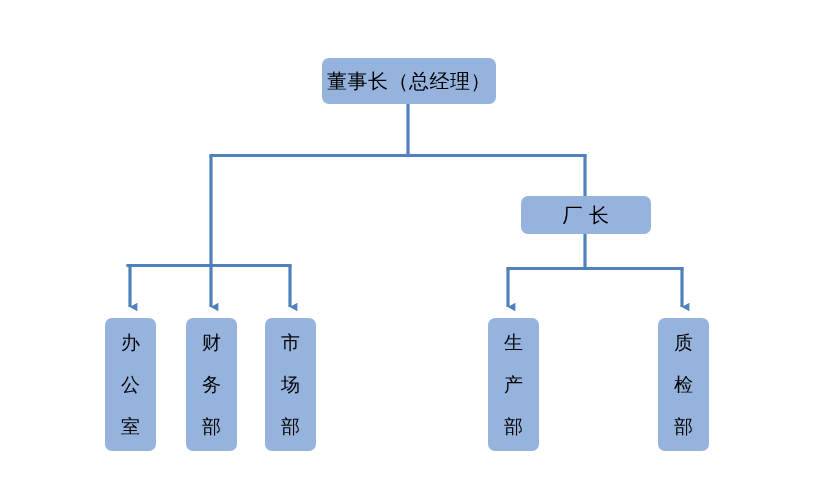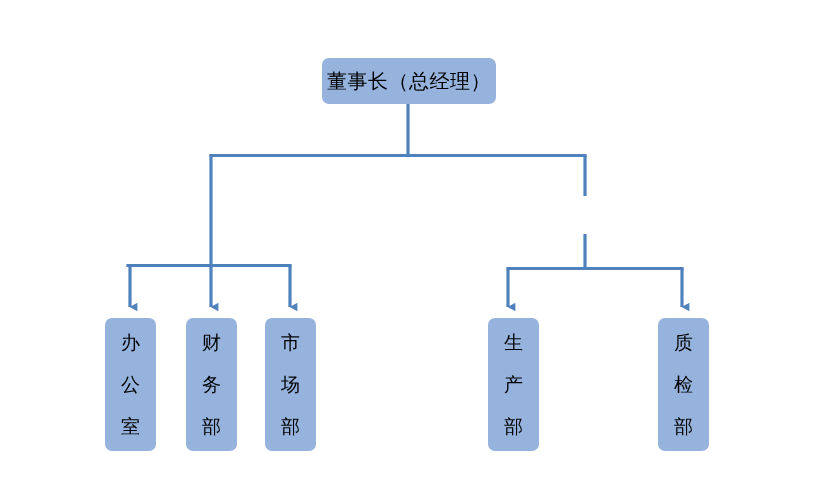--- a/index.html
+++ b/index.html
@@ -117,20 +117,23 @@
       <path d="M 290 265.5 L 290 307"></path>
       <path d="M 508 268.5 L 508 307"></path>
       <path d="M 682 268.5 L 682 307"></path>
     </g>
   </svg>
 
   <div class="node node-h" id="node-root">
     <span>董事长（总经理）</span>
   </div>
 
+  <div class="node node-h" id="node-plant">
+    <span>厂 长</span>
+  </div>
 
   <div class="node node-v" id="node-office">
     <div class="vstack">
       <span>办</span>
       <span>公</span>
       <span>室</span>
     </div>
   </div>
 
   <div class="node node-v" id="node-finance">

